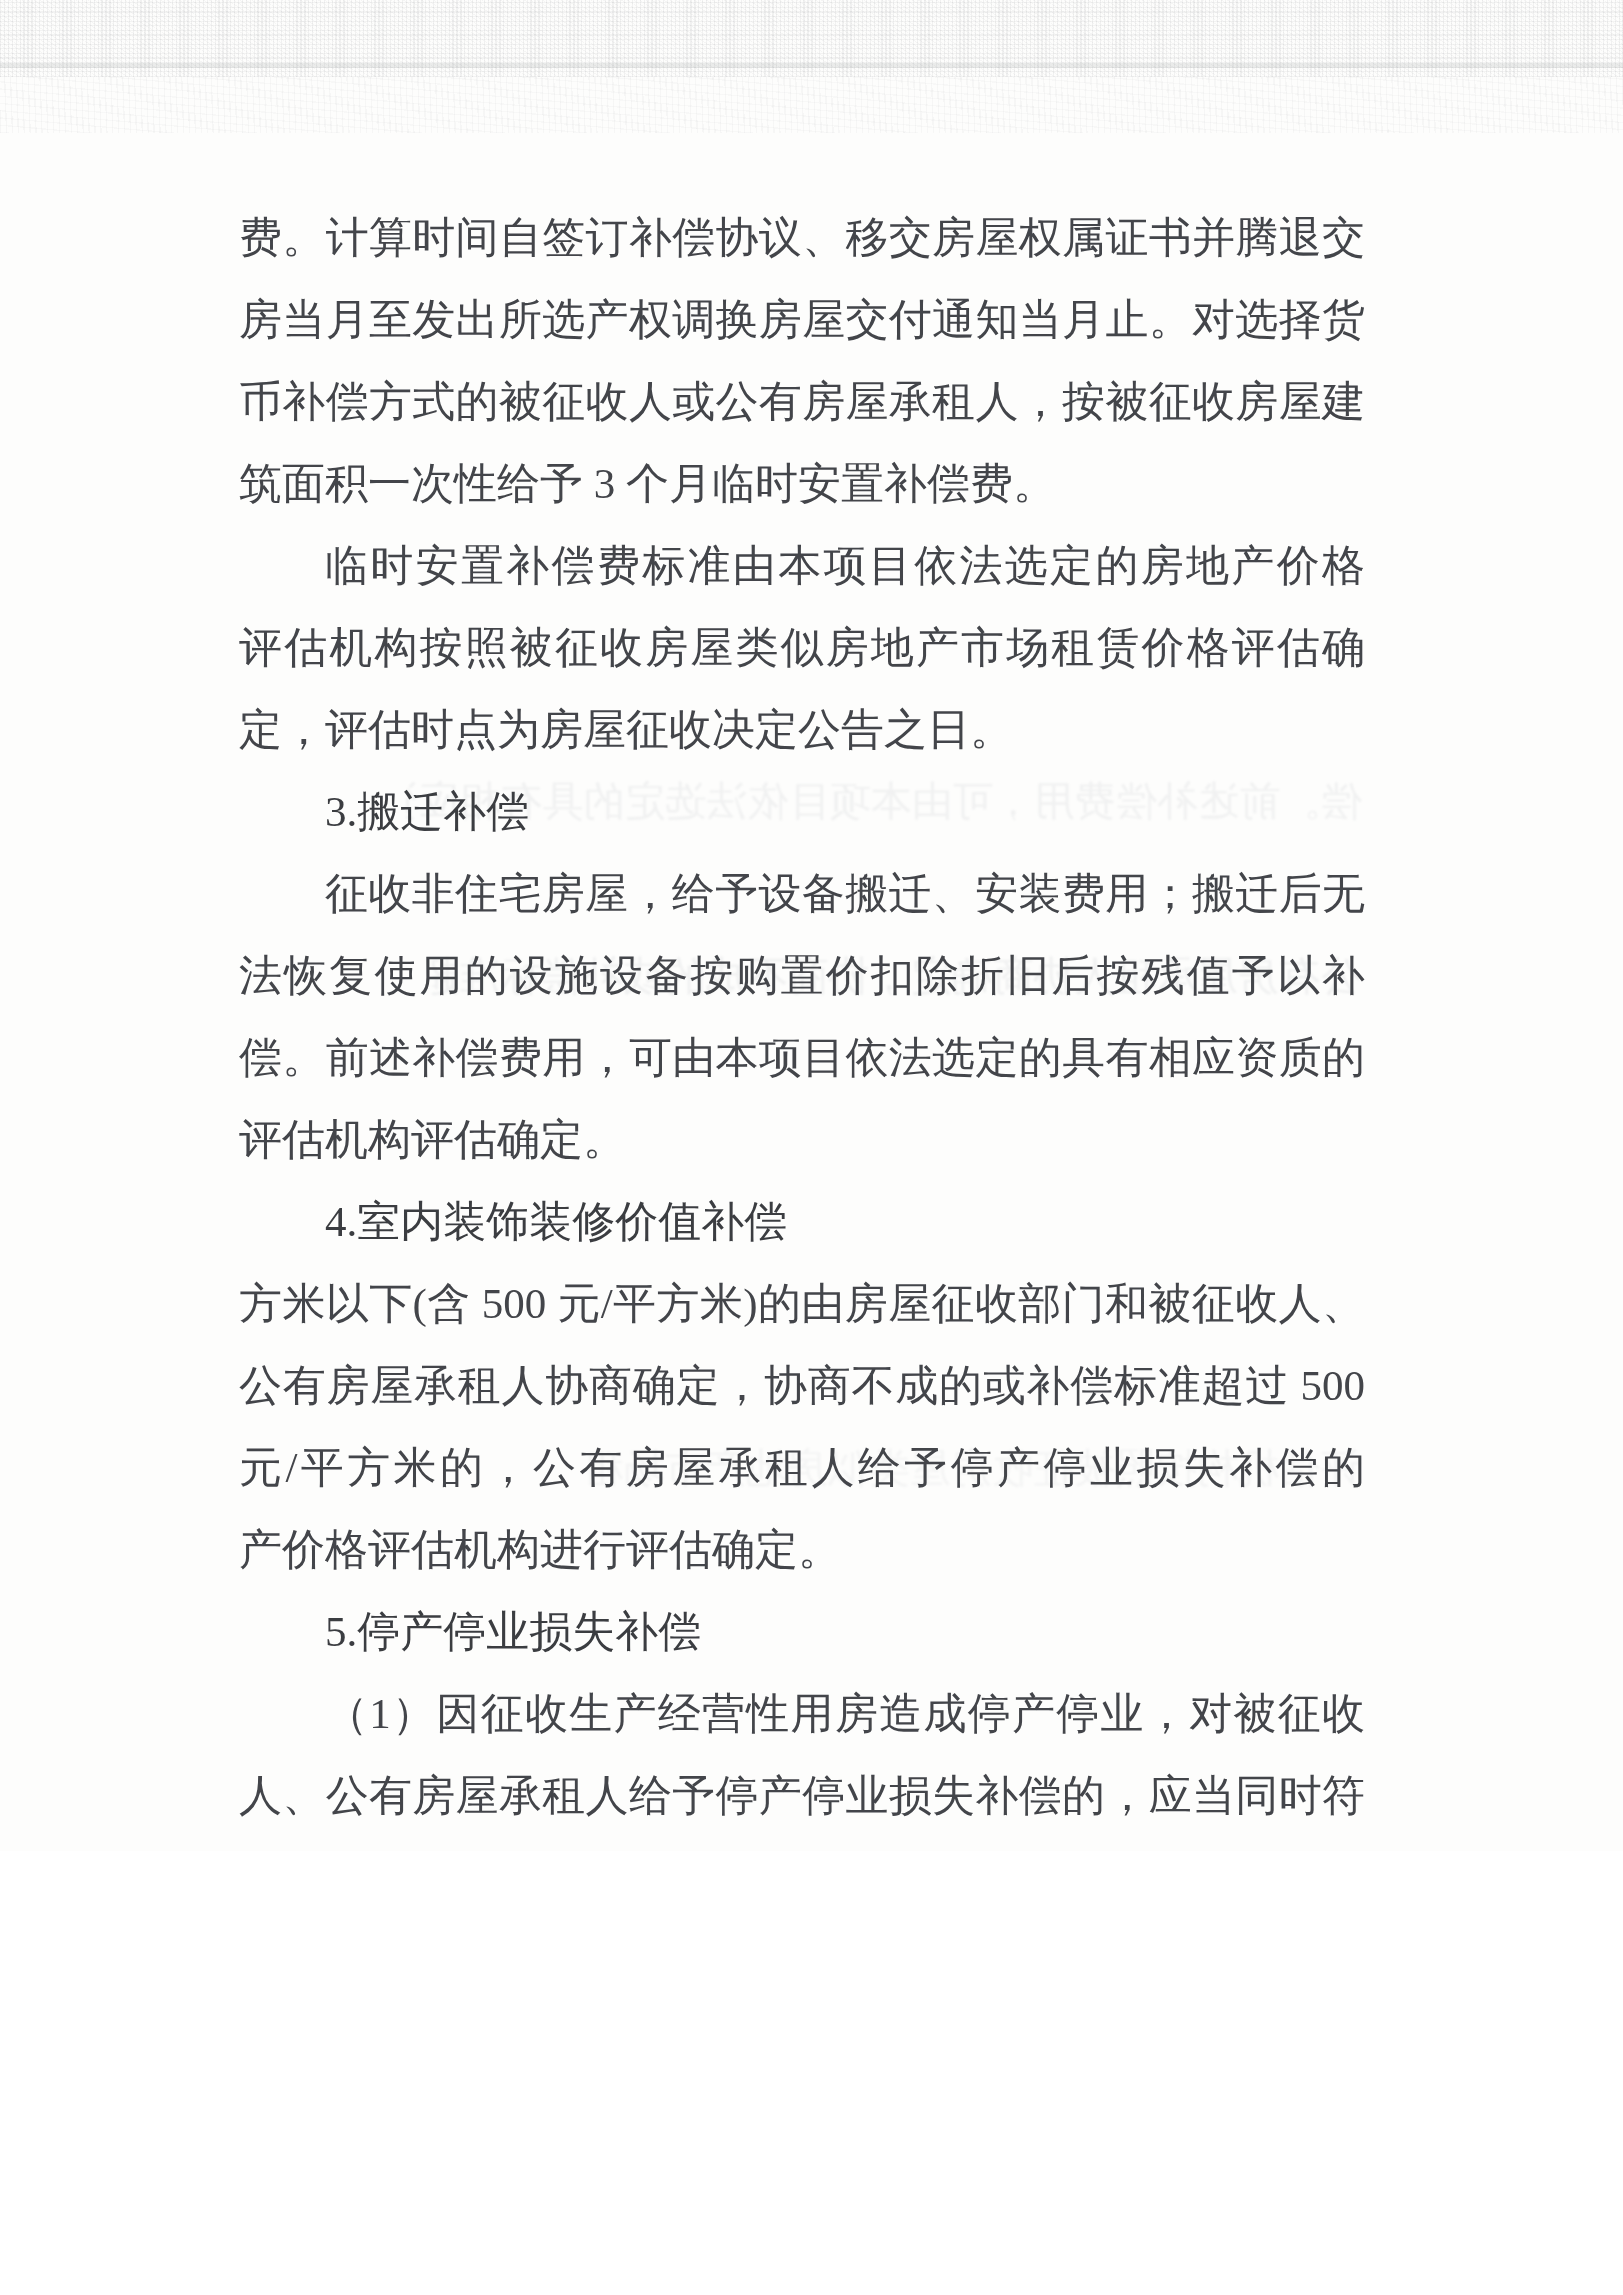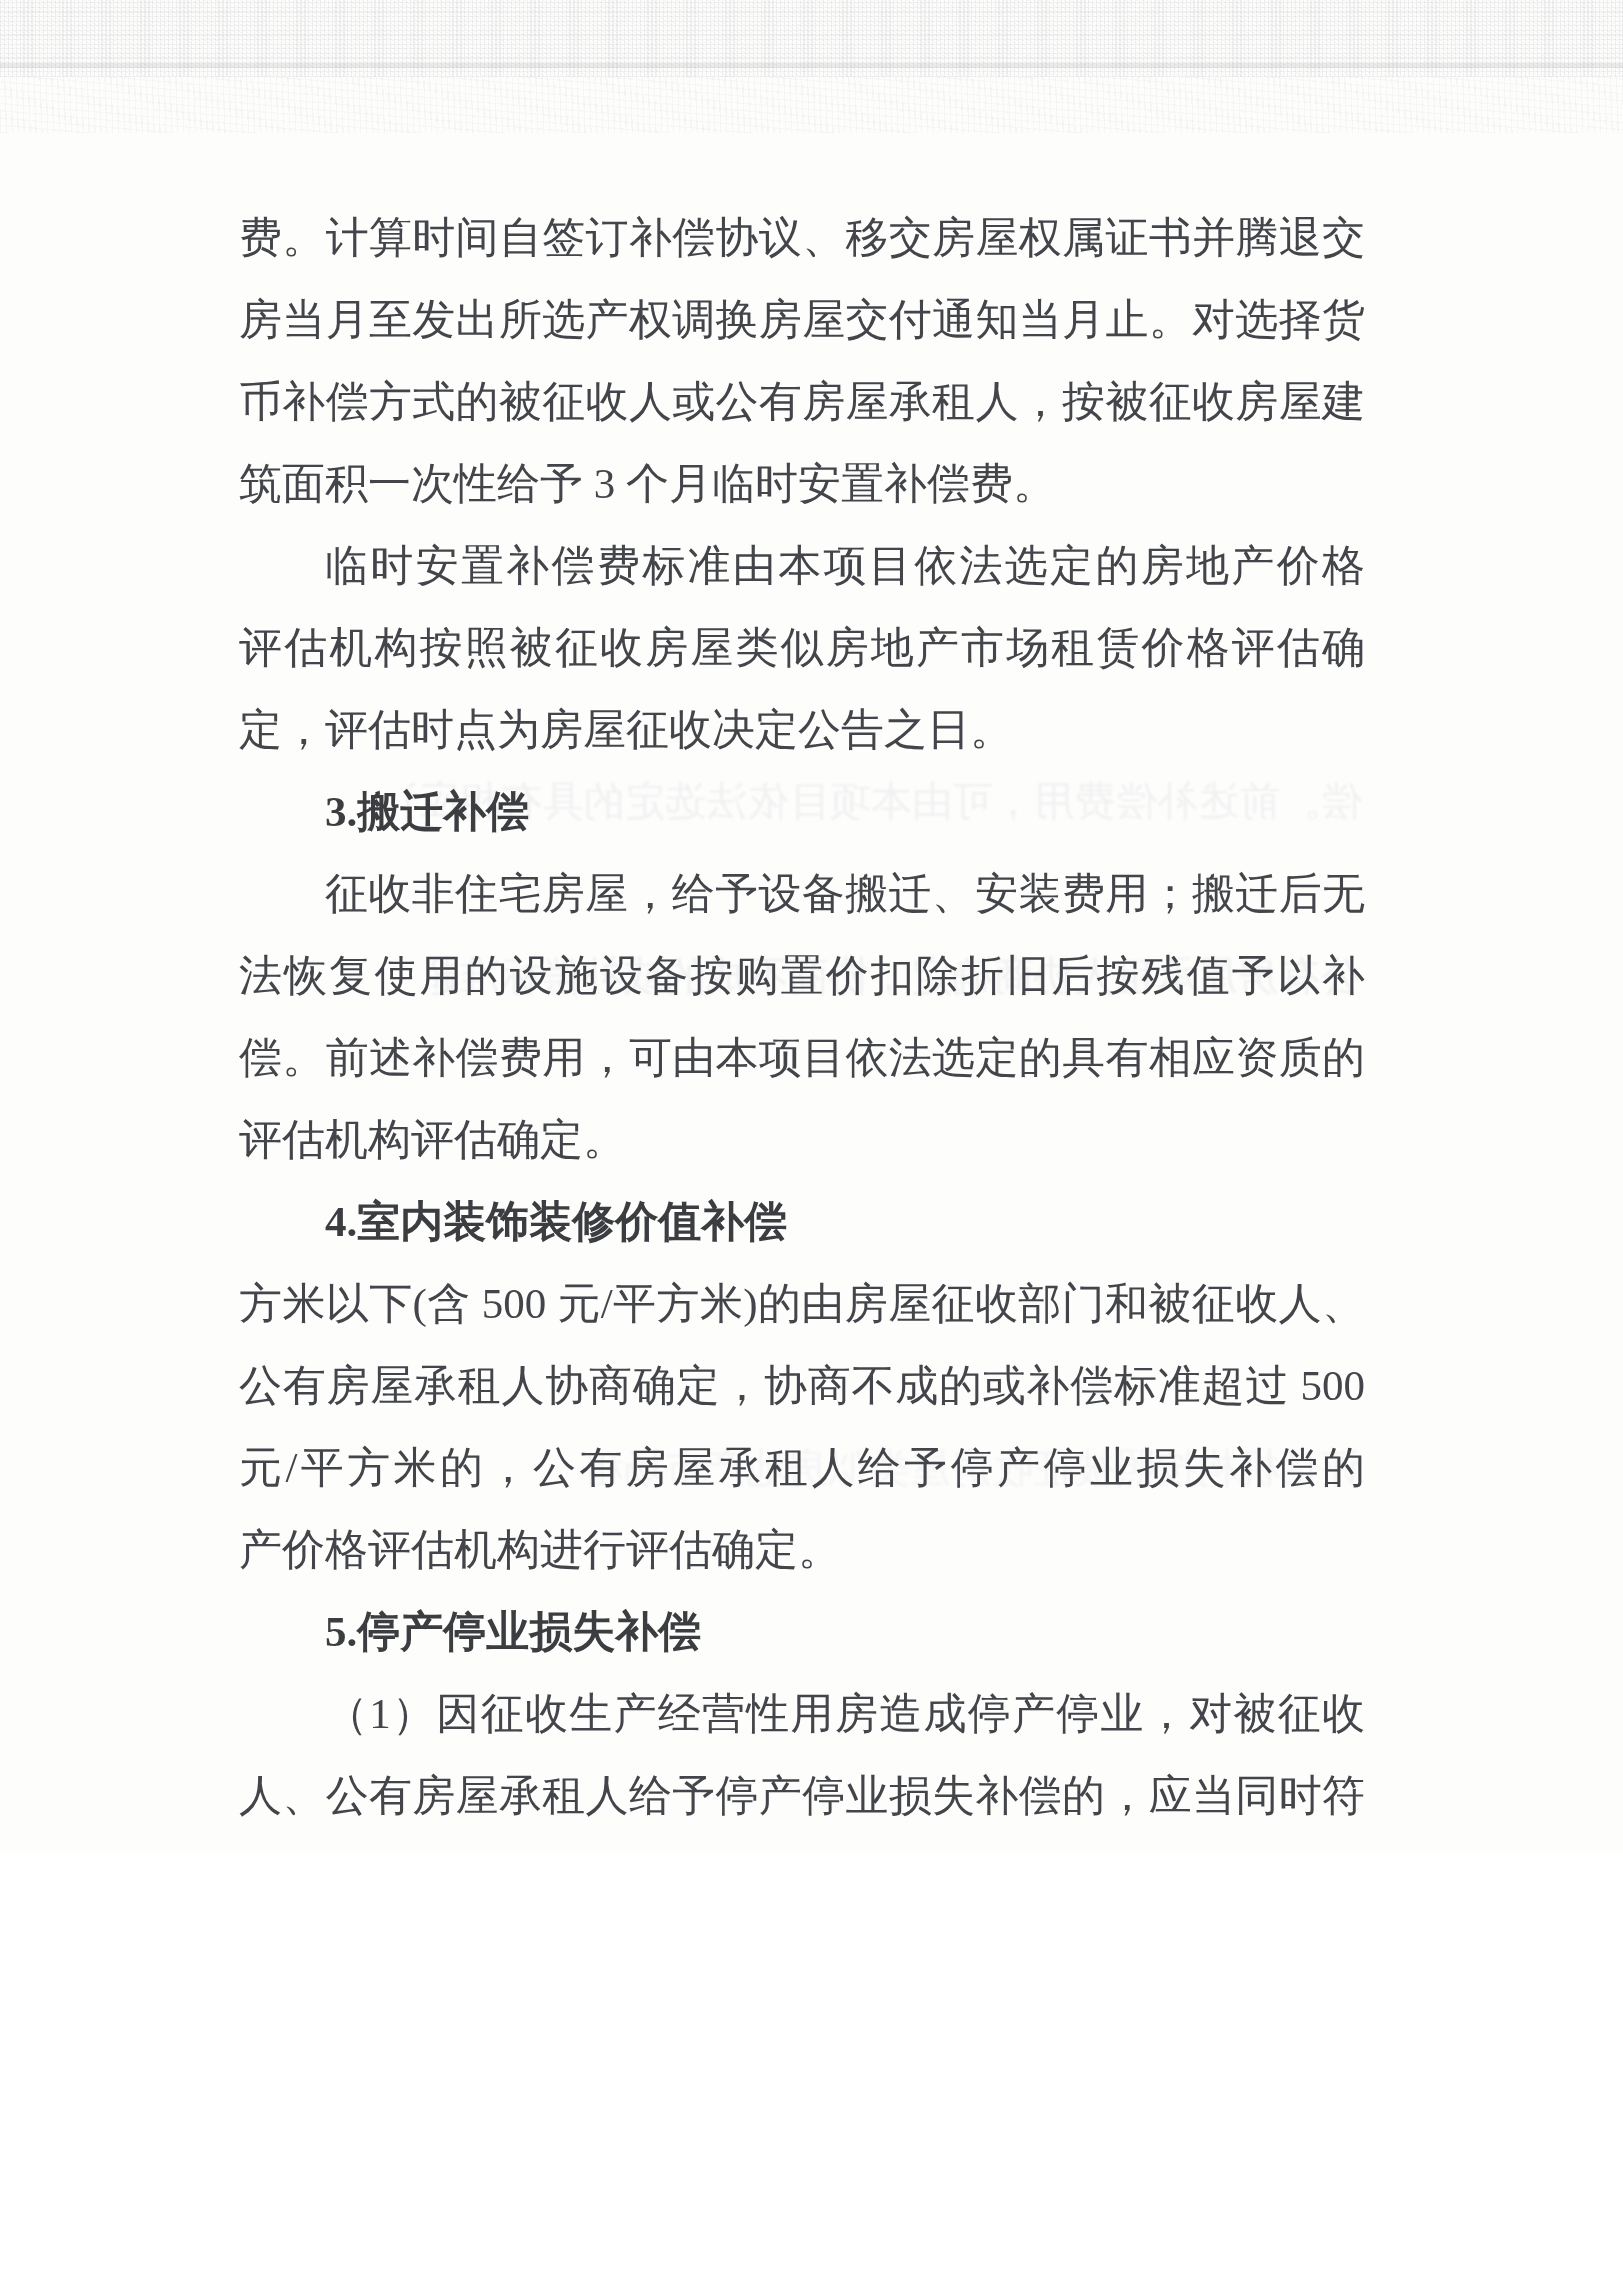--- a/index.html
+++ b/index.html
@@ -49,21 +49,21 @@
     height: 82px;
     line-height: 82px;
     text-align: justify;
     text-align-last: justify;
     white-space: nowrap;
     letter-spacing: 0;
   }
   .line.end { text-align-last: left; }
   .line.indent { padding-left: 86px; }
   .line.head {
-    font-weight: 700;
+    font-weight: 400;
     text-align-last: left;
     color: #3b3d41;
   }
 
   
   .ghost {
     position: absolute;
     font-size: 41px;
     line-height: 72px;
     color: #868c96;

